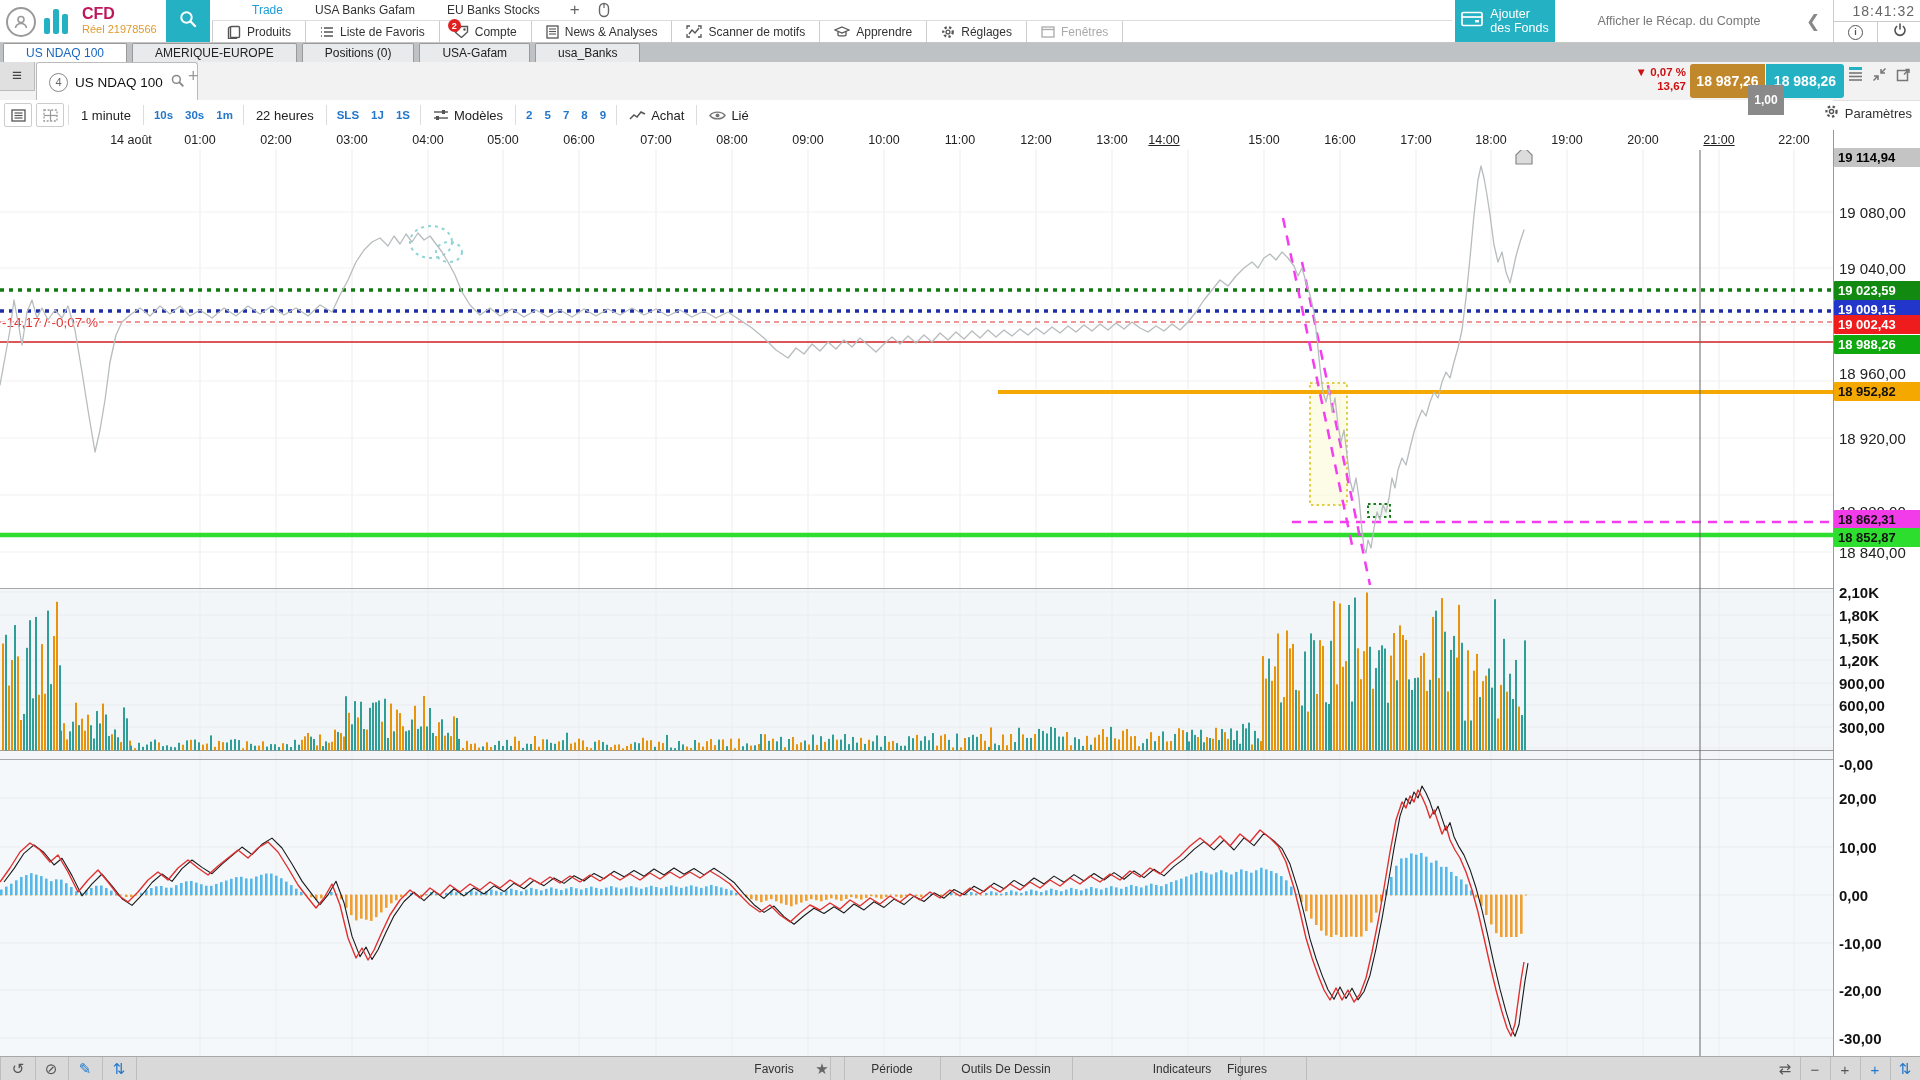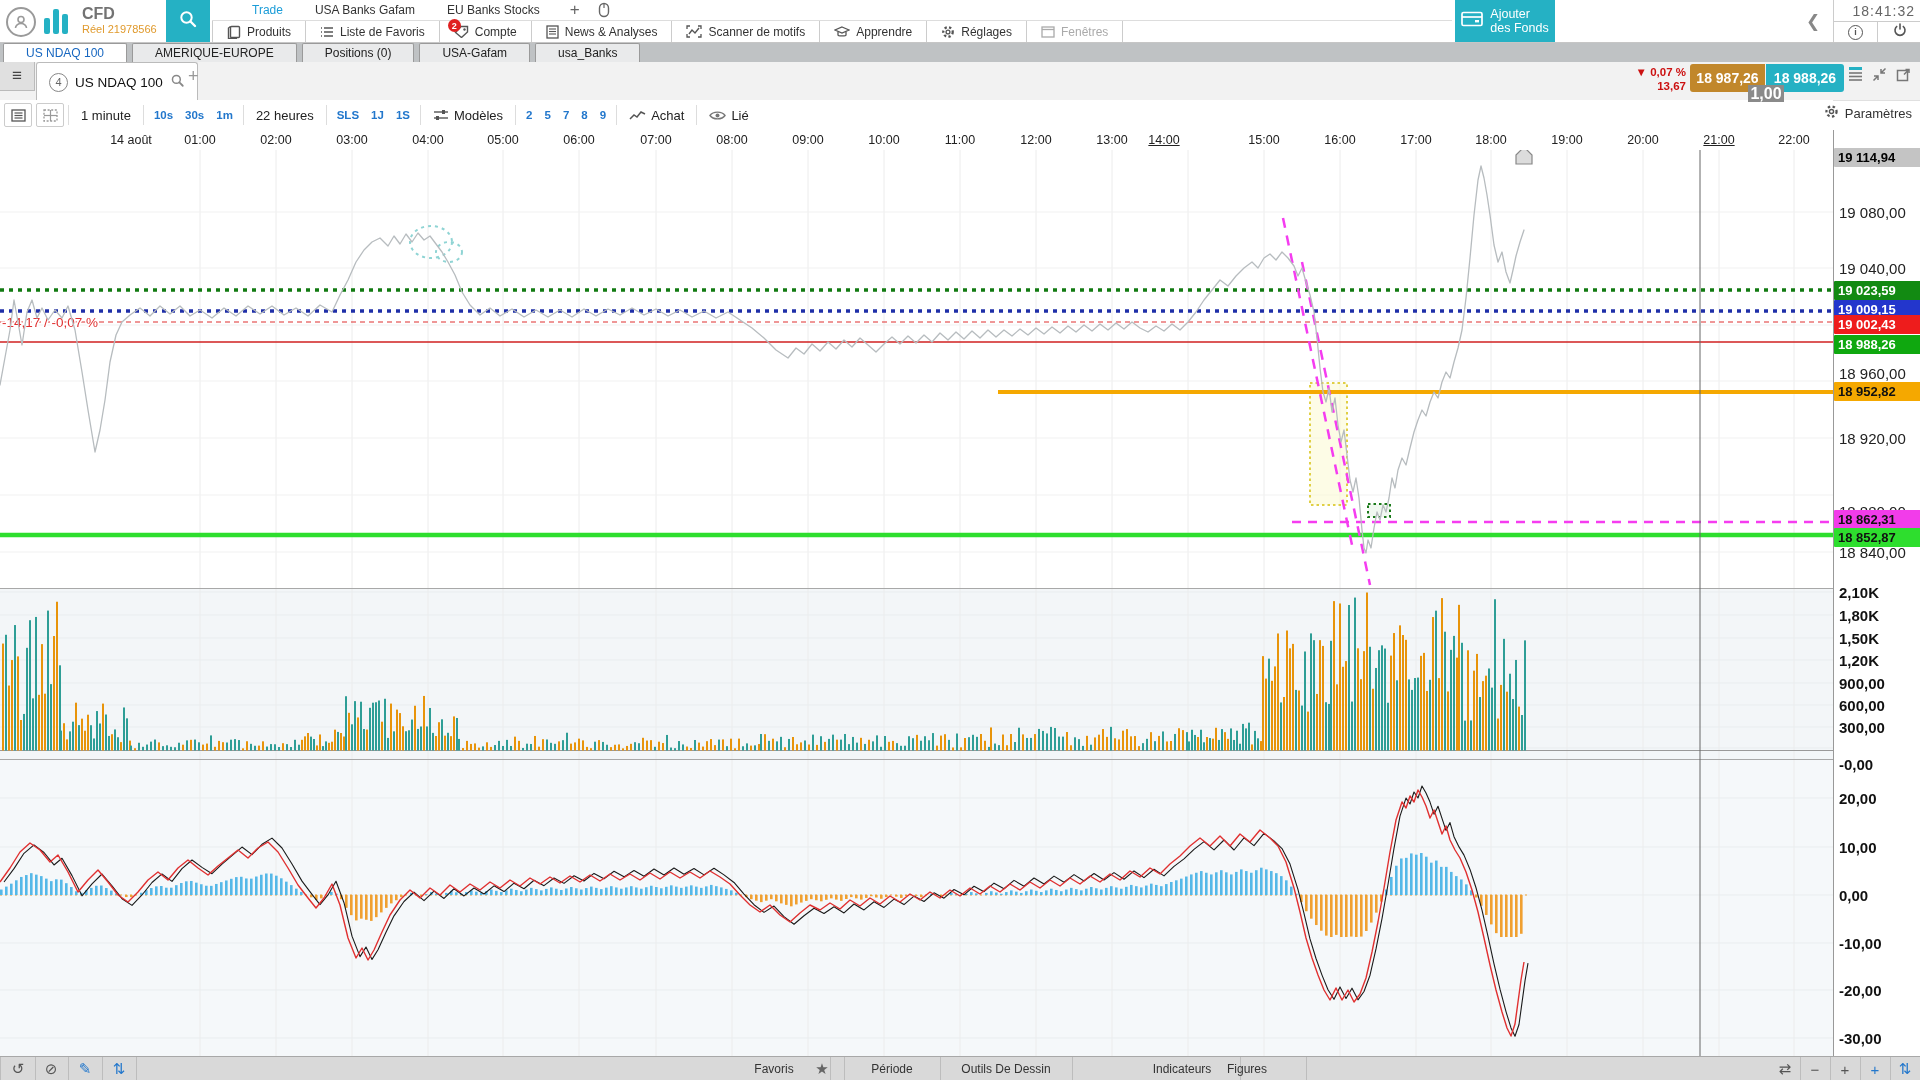--- a/index.html
+++ b/index.html
@@ -5,21 +5,21 @@
   html,body{margin:0;padding:0;background:#e8e8e8;}
   #app{position:relative;width:1920px;height:1080px;background:#fff;overflow:hidden;
        font-family:"Liberation Sans",sans-serif;color:#222;-webkit-font-smoothing:antialiased;}
   
   #topbar{position:absolute;left:0;top:0;width:1920px;height:42px;background:#fff;border-bottom:1px solid #c6c6c6;}
   #avatar{position:absolute;left:6px;top:7px;width:26px;height:26px;border:2px solid #9a9a9a;border-radius:50%;
           display:flex;align-items:center;justify-content:center;}
   #logo{position:absolute;left:44px;top:9px;display:flex;align-items:flex-end;gap:3px;height:25px;}
   #logo i{display:block;width:6px;background:#25b1c4;border-radius:2px;}
   #acct{position:absolute;left:82px;top:5px;line-height:1.1;}
-  #acct .t{font-size:16px;font-weight:bold;color:#737373;}
+  #acct .t{font-size:16px;font-weight:bold;color:#be185d;}
   #acct .s{font-size:11px;color:#e09a2d;}
   #search-btn{position:absolute;left:166px;top:0;width:44px;height:42px;background:#25b1c4;display:flex;align-items:center;justify-content:center;cursor:pointer;}
   #nav{position:absolute;left:212px;top:0;width:1240px;height:42px;}
   #wstabs{display:flex;align-items:center;height:20px;padding-left:28px;gap:8px;}
   .wstab{font-size:12px;color:#333;padding:0 12px;cursor:pointer;white-space:nowrap;}
   .wstab.active{color:#1a9cd8;}
   #plus-tab{font-size:17px;color:#666;padding:0 10px;cursor:pointer;}
   #menurow{display:flex;height:21px;border-top:1px solid #ddd;align-items:stretch;}
   .menubtn{display:flex;align-items:center;gap:6px;font-size:12px;color:#333;padding:0 14px;border-right:1px solid #ccc;cursor:pointer;position:relative;white-space:nowrap;}
   .menubtn:first-child{border-left:1px solid #ccc;}
@@ -46,24 +46,24 @@
   
   #titlerow{position:absolute;left:0;top:62px;width:1920px;height:38px;background:#f2f2f2;border-bottom:1px solid #e0e0e0;}
   #hamb{position:absolute;left:0;top:0;width:34px;height:28px;background:#e0e0e0;border-right:1px solid #bbb;border-bottom:1px solid #bbb;
         display:flex;align-items:center;justify-content:center;font-size:17px;color:#444;cursor:pointer;}
   #charttab{position:absolute;left:36px;top:0;height:38px;background:#fff;border:1px solid #bbb;border-bottom:none;border-radius:3px 3px 0 0;
             display:flex;align-items:center;gap:7px;padding:0 12px;cursor:pointer;}
   .numcirc{width:17px;height:17px;border:1.4px solid #888;border-radius:50%;color:#666;font-size:11px;display:flex;align-items:center;justify-content:center;}
   #charttab .lbl{font-size:13.5px;color:#111;}
   #tabplus{position:absolute;left:188px;top:4px;font-size:18px;color:#999;cursor:pointer;}
   #chg{position:absolute;left:1620px;top:3px;width:66px;text-align:right;line-height:1.25;font-size:11.5px;color:#cc1111;font-weight:bold;}
-  .pxbtn{position:absolute;top:2px;height:28px;display:flex;align-items:center;justify-content:center;color:#fff;font-weight:bold;font-size:14px;cursor:pointer;}
+  .pxbtn{position:absolute;top:2px;height:34px;display:flex;align-items:center;justify-content:center;color:#fff;font-weight:bold;font-size:14px;cursor:pointer;}
   #sellbtn{left:1690px;width:75px;background:#c1872b;border-radius:3px 0 0 3px;}
   #buybtn{left:1766px;width:78px;background:#25b1c4;border-radius:0 3px 3px 0;}
-  #spread{position:absolute;left:1748px;top:23px;width:36px;height:17px;background:#8a8a8a;color:#fff;font-size:16px;font-weight:bold;
+  #spread{position:absolute;left:1748px;top:23px;width:36px;height:30px;background:#8a8a8a;color:#fff;font-size:12px;font-weight:bold;
           display:flex;align-items:center;justify-content:center;border-radius:0;z-index:5;}
   #winicons{position:absolute;left:1848px;top:4px;display:flex;gap:9px;align-items:center;color:#777;}
   #winicons span{cursor:pointer;display:flex;}
   
   #setrow{position:absolute;left:0;top:100px;width:1833px;height:30px;background:#fff;border-bottom:1px solid #ccc;display:flex;align-items:center;}
   .sr-sep{width:1px;height:20px;background:#ddd;margin:0 4px;}
   .sr-item{display:flex;align-items:center;gap:5px;padding:0 8px;font-size:13px;color:#222;cursor:pointer;white-space:nowrap;}
   .sr-blue{color:#2277cc;font-size:11.5px;font-weight:bold;padding:0 6px;}
   .sr-ico{display:flex;align-items:center;justify-content:center;width:26px;height:22px;border:1px solid #ccc;border-radius:2px;margin-left:4px;cursor:pointer;color:#555;}
   #params{position:absolute;right:8px;top:104px;display:flex;align-items:center;gap:6px;font-size:13px;color:#333;cursor:pointer;}
@@ -209,20 +209,21 @@
         </div>
     </div>
     <div id="addfunds">
       <span><svg width="22" height="16" viewBox="0 0 22 16">
             <rect x="1" y="1.5" width="20" height="13" rx="1.5" fill="none" stroke="#fff" stroke-width="1.7"></rect>
             <line x1="1" y1="6" x2="21" y2="6" stroke="#fff" stroke-width="1.7"></line>
             <rect x="14" y="9" width="4" height="2.4" fill="#fff"></rect>
           </svg></span>
       <span><span>Ajouter</span><br><span>des Fonds</span></span>
     </div>
+    <div id="recap">Afficher le Récap. du Compte</div>
     <div id="chev">❮</div>
     <div id="clockblk">
       <div id="clock">18:41:32</div>
       <div id="clockicons">
         <div class="ic">
             <span class="info-i">i</span>
           </div>
         <div class="ic">
           <span><svg width="14" height="14" viewBox="0 0 14 14">
                 <path d="M4.2 3.2 a5 5 0 1 0 5.6 0" fill="none" stroke="#555" stroke-width="1.6"></path>

